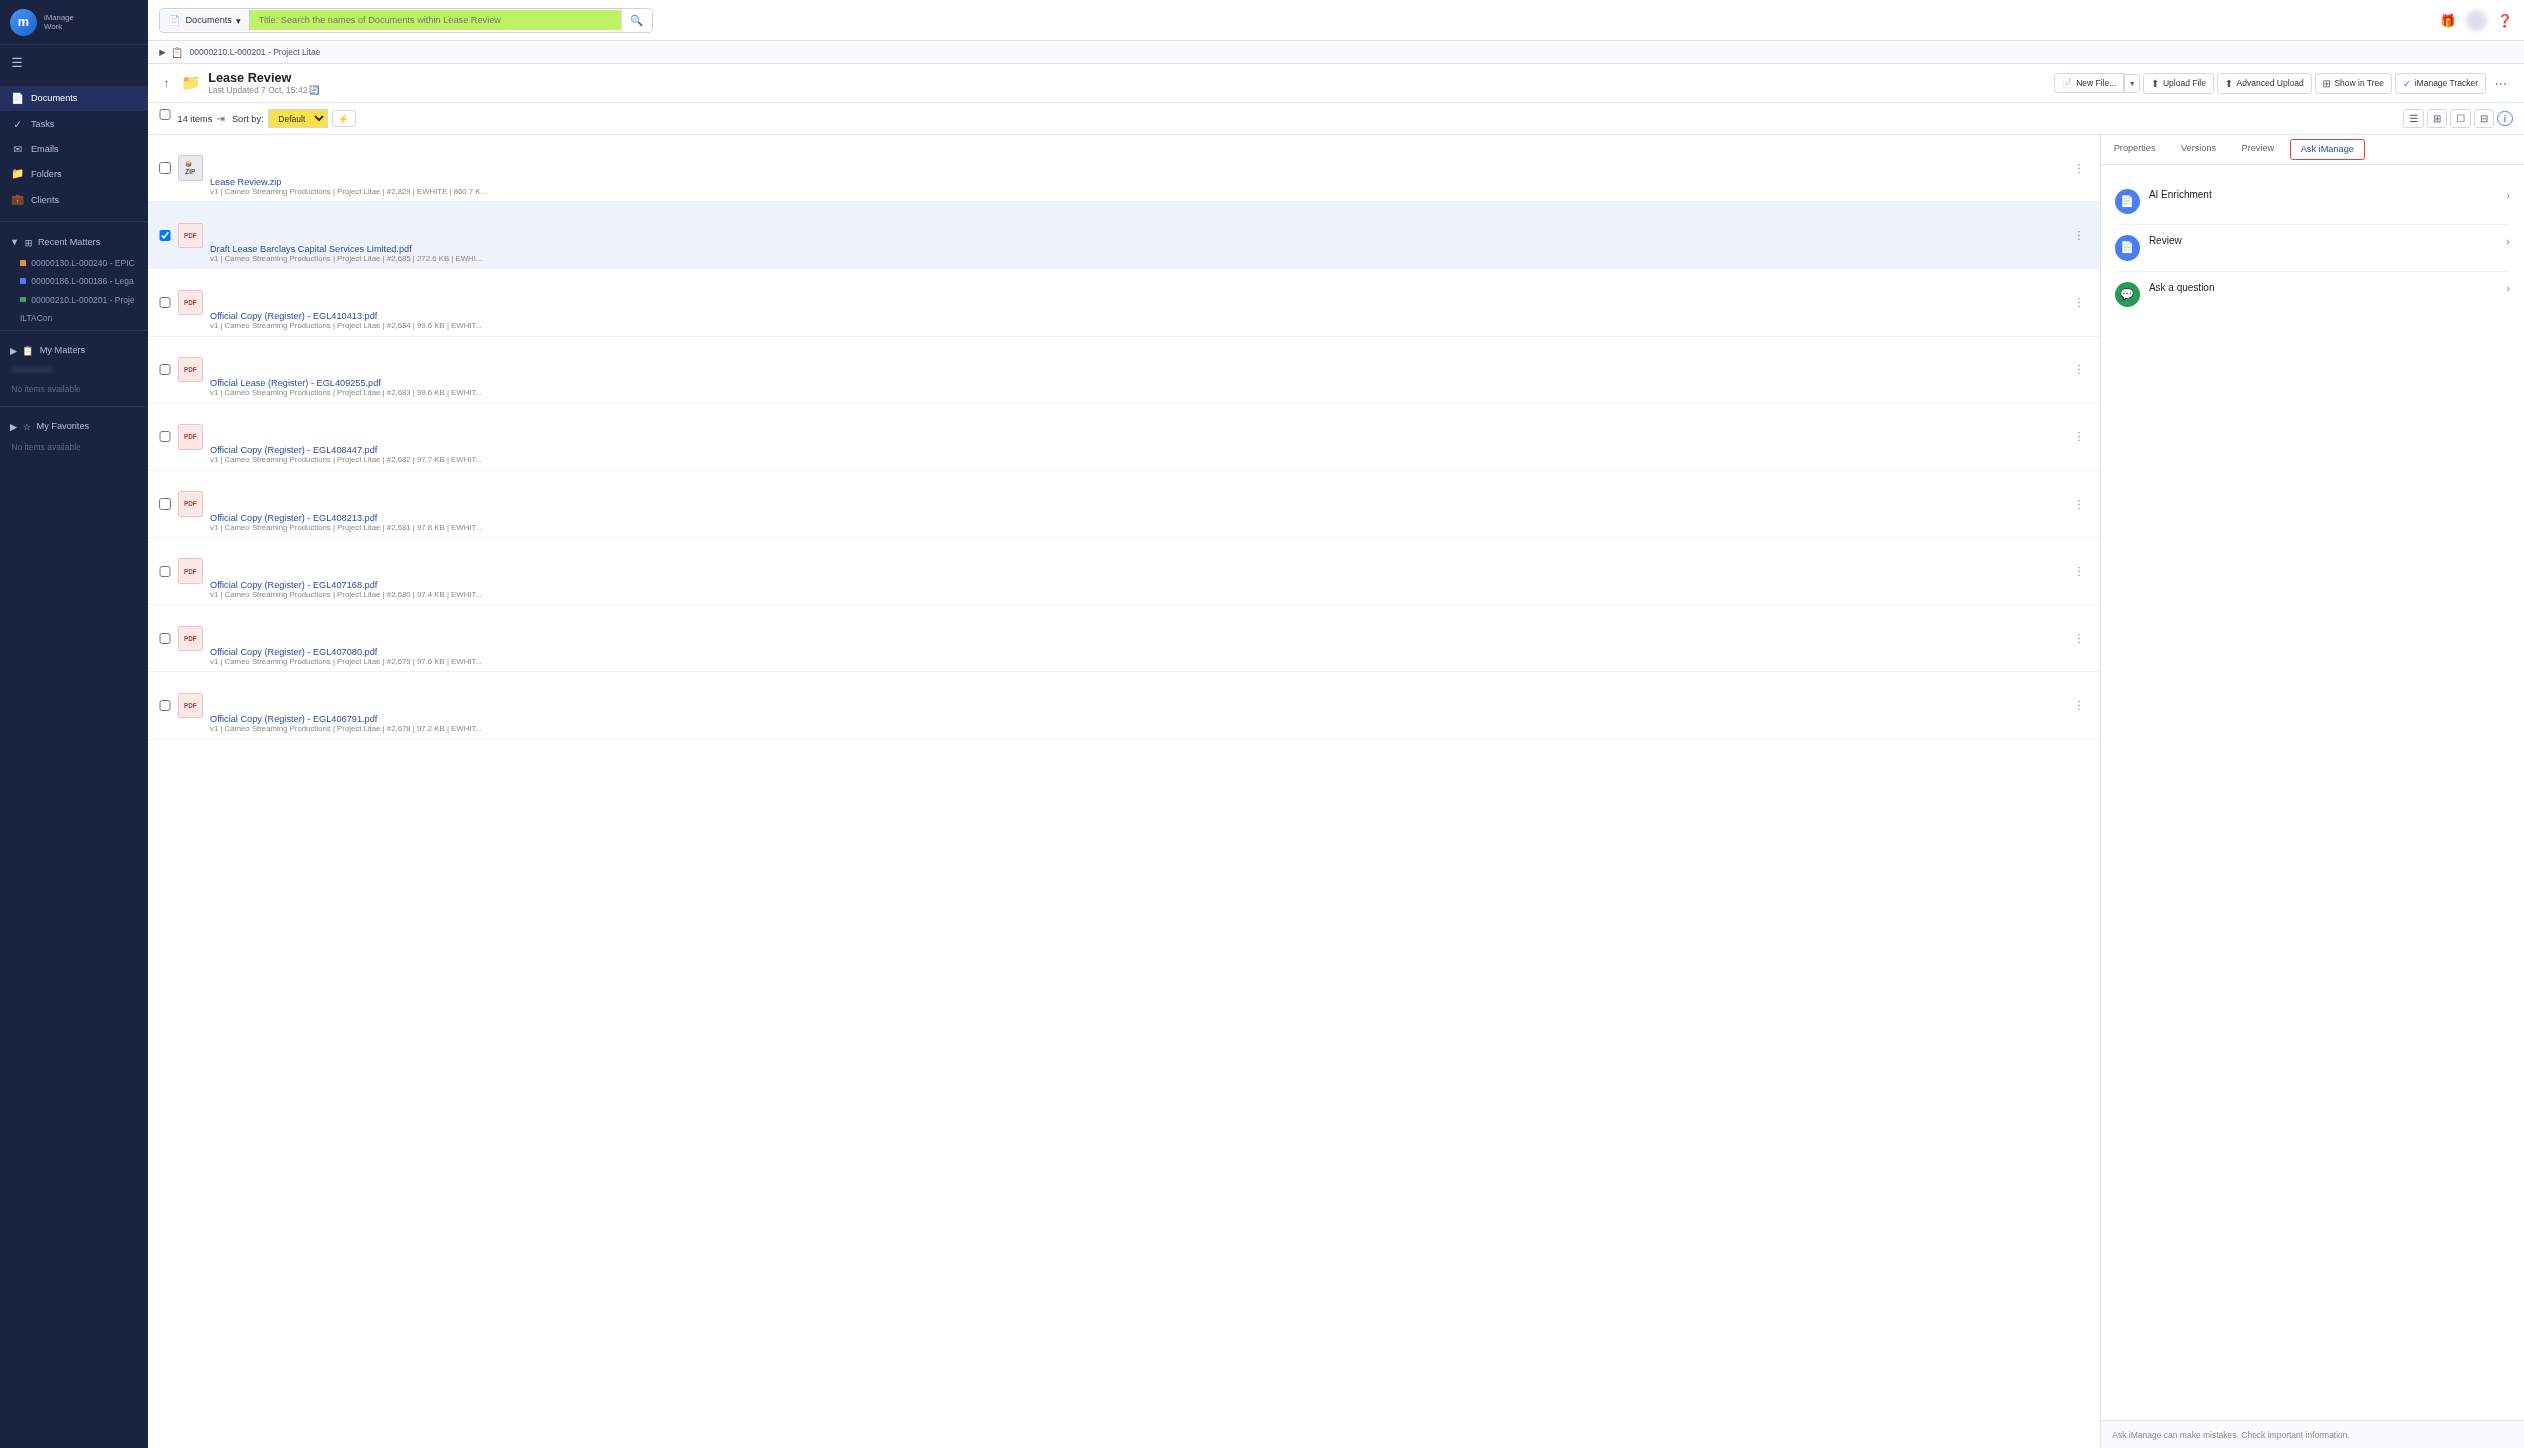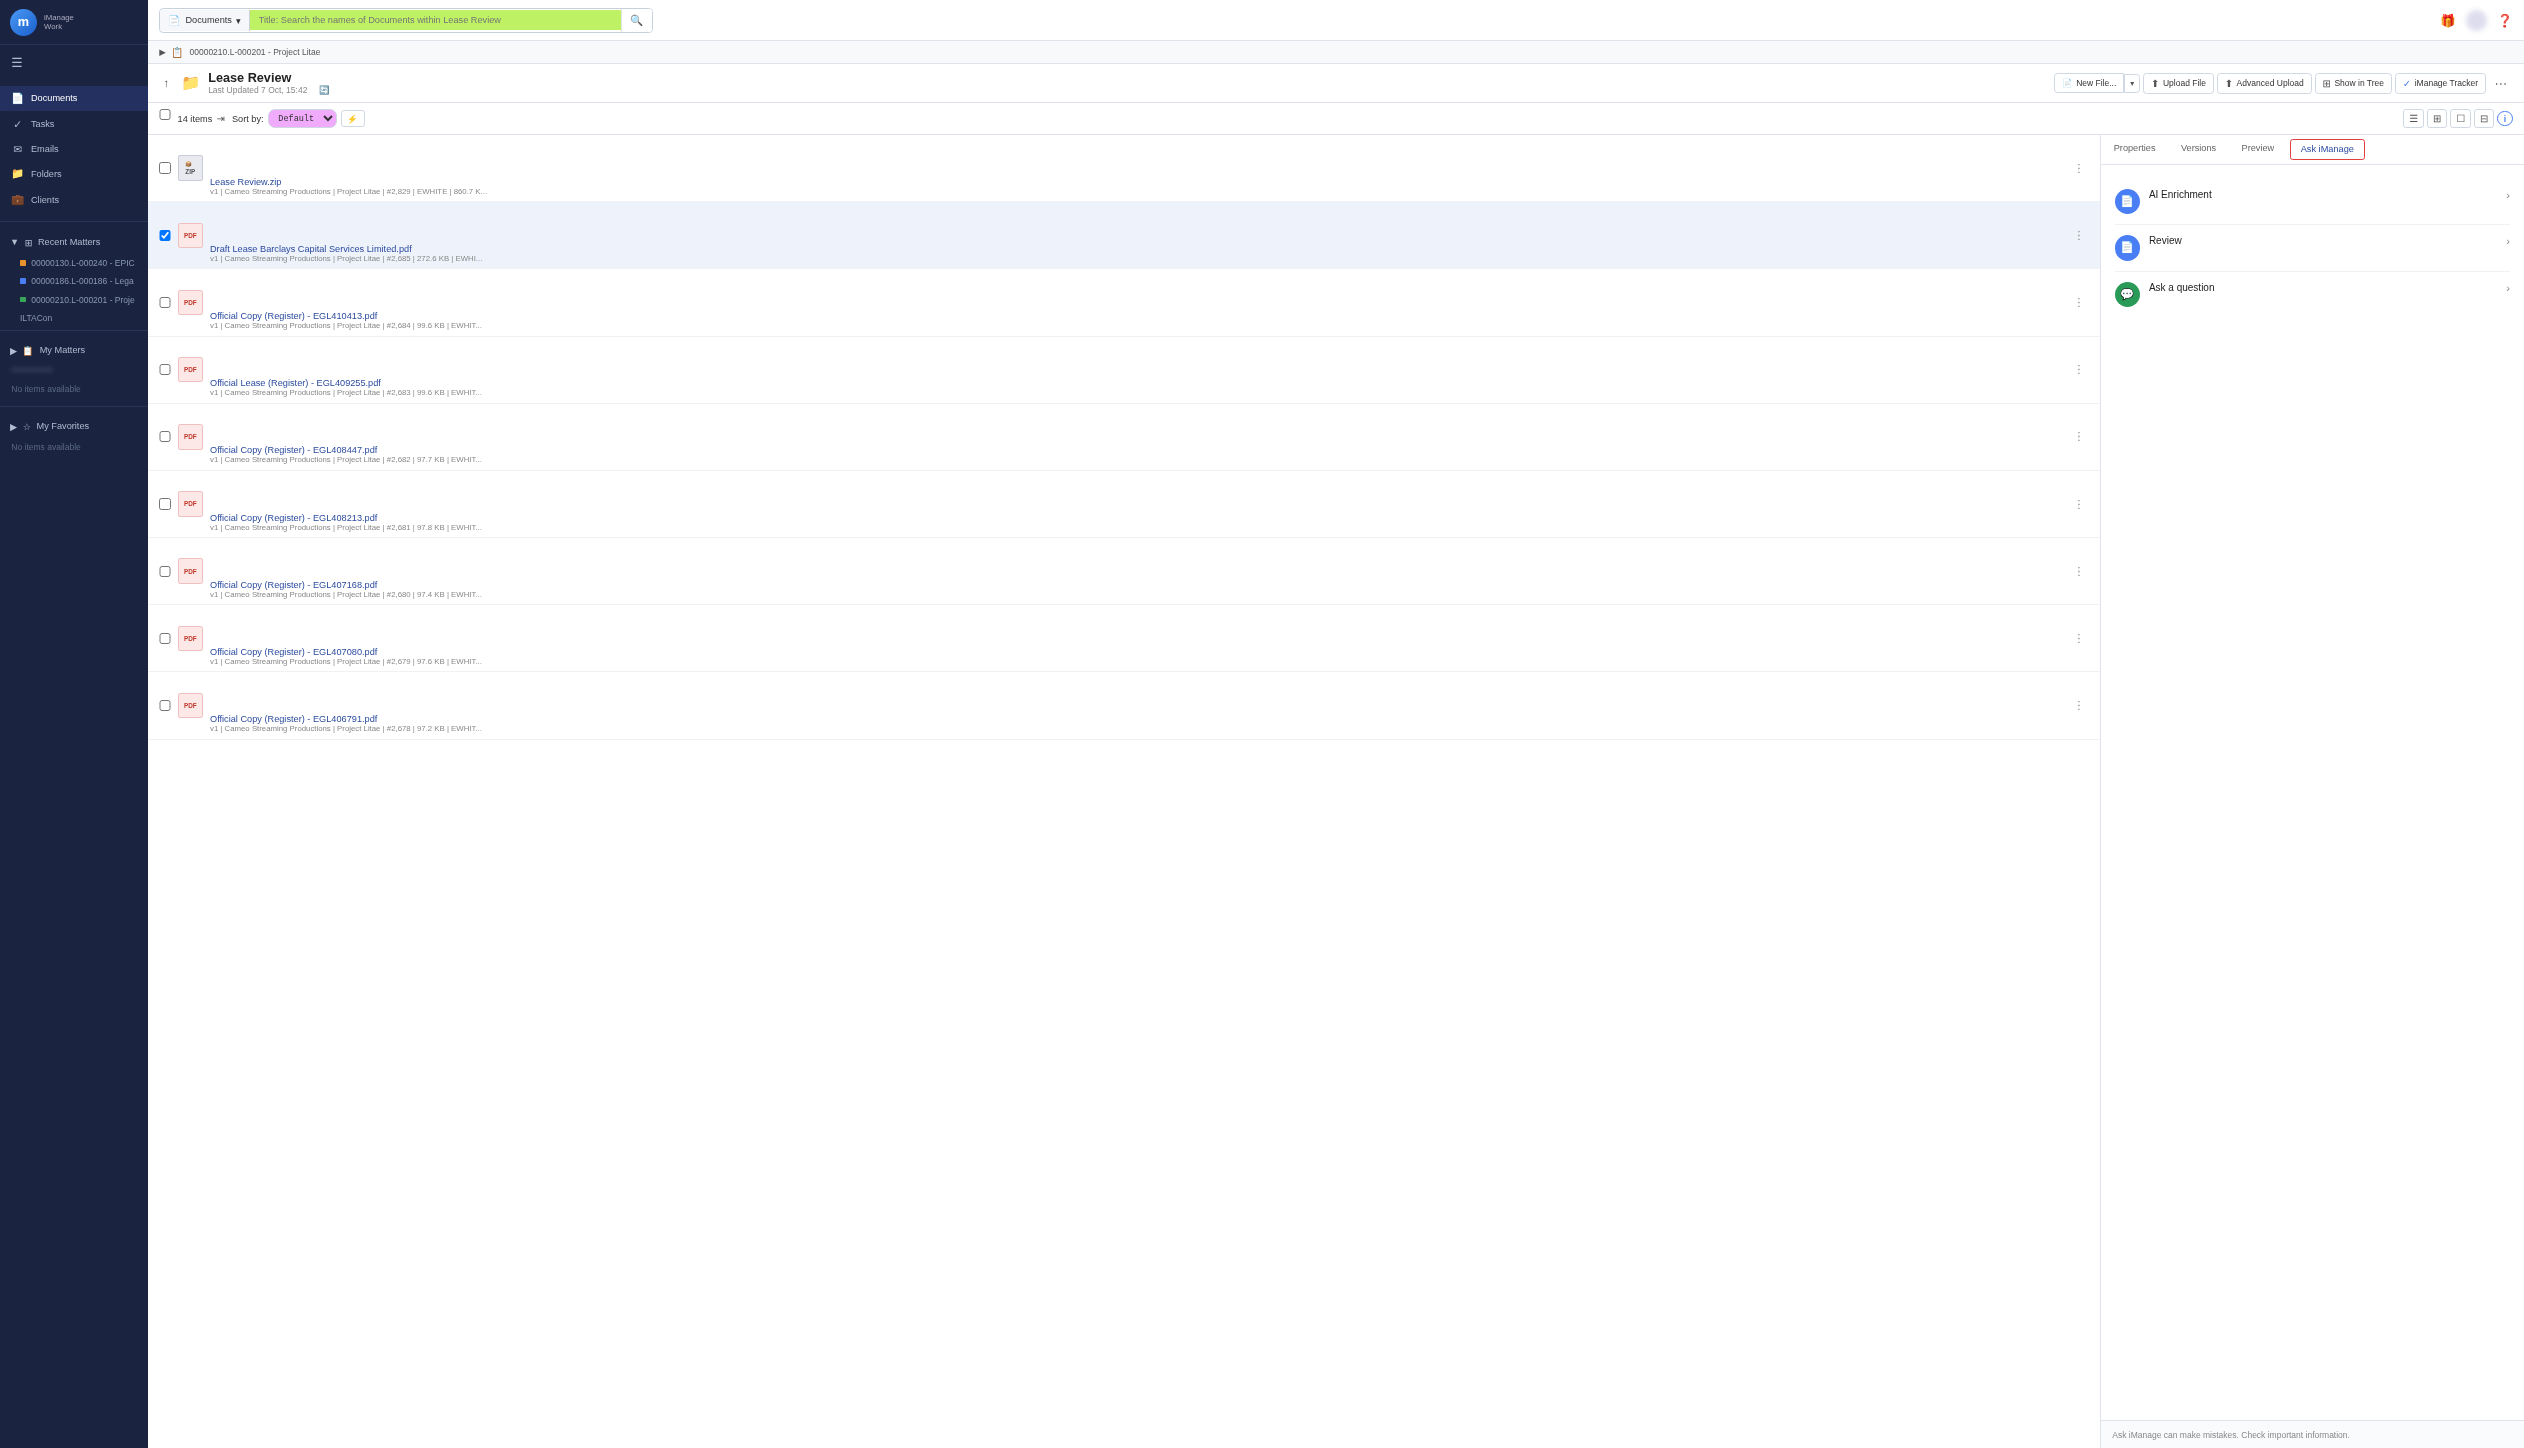--- a/index.html
+++ b/index.html
@@ -112,21 +112,21 @@
     .folder-header {
       background: white;
       padding: 7px 11.3px;
       display: flex; align-items: center; gap: 8.5px;
       border-bottom: 0.7px solid #e0e4ea; flex-wrap: wrap;
     }
     .folder-nav-btn { background: none; border: none; cursor: pointer; color: #555; font-size: 11.3px; padding: 2.8px 4.2px; }
     .folder-title-area { display: flex; align-items: center; gap: 7px; flex: 1; }
     .folder-icon { font-size: 15.5px; color: #e8c04a; }
     .folder-title { font-size: 12.7px; font-weight: 600; color: #222; }
-    .folder-subtitle { font-size: 8.5px; color: #888; display: flex; align-items: center; gap: 12px; }
+    .folder-subtitle { font-size: 8.5px; color: #888; display: flex; align-items: center; gap: 2px; }
     .refresh-icon { color: #4a7ef5; cursor: pointer; }
     .toolbar-actions { display: flex; align-items: center; gap: 2.8px; flex-wrap: wrap; }
     .toolbar-btn {
       display: flex; align-items: center; gap: 3.5px;
       padding: 4.2px 7px; border: 0.7px solid #d0d8e4; border-radius: 3.5px;
       background: white; cursor: pointer; color: #333; font-size: 8.5px;
       white-space: nowrap;
     }
     .toolbar-btn .btn-icon { font-size: 10px; color: #555; }
     .toolbar-dropdown { display: flex; align-items: center; }
@@ -154,22 +154,22 @@
       background: white;
       padding: 5.6px 11.3px;
       display: flex; gap: 7px;
       border-bottom: 0.7px solid #e0e4ea;
     }
     .checkbox-all { width: 11.3px; height: 11.3px; cursor: pointer; }
     .items-count { font-size: 9.2px; color: #333; display: flex; align-items: center; gap: 4.2px; }
     .export-icon { color: #555; cursor: pointer; font-size: 10px; }
     .sort-area { display: flex; align-items: center; gap: 4.2px; font-size: 9.2px; color: #333; }
     .sort-select {
-      border: 0.7px solid #d0d8e4; border-radius: 7px; padding: 2.8px 5.6px;
-      font-size: 8.5px; color: #333; cursor: pointer; background: #f0abfc; font-family: Liberation Mono, monospace;
+      border: 0.7px solid #d0d8e4; border-radius: 0; padding: 2.8px 5.6px;
+      font-size: 8.5px; color: #333; cursor: pointer; background: #fde047;
     }
     .filter-toggle-btn {
       padding: 2.8px 5.6px; border: 0.7px solid #d0d8e4; border-radius: 2.8px;
       background: white; cursor: pointer; color: #555; font-size: 8.5px;
     }
     .spacer { flex: 1; }
     .view-btns { display: flex; gap: 2.8px; align-items: center; }
     .view-btn {
       padding: 2.8px 5px; border: 0.7px solid #d0d8e4; border-radius: 2.8px;
       background: white; cursor: pointer; color: #555; font-size: 10px;

